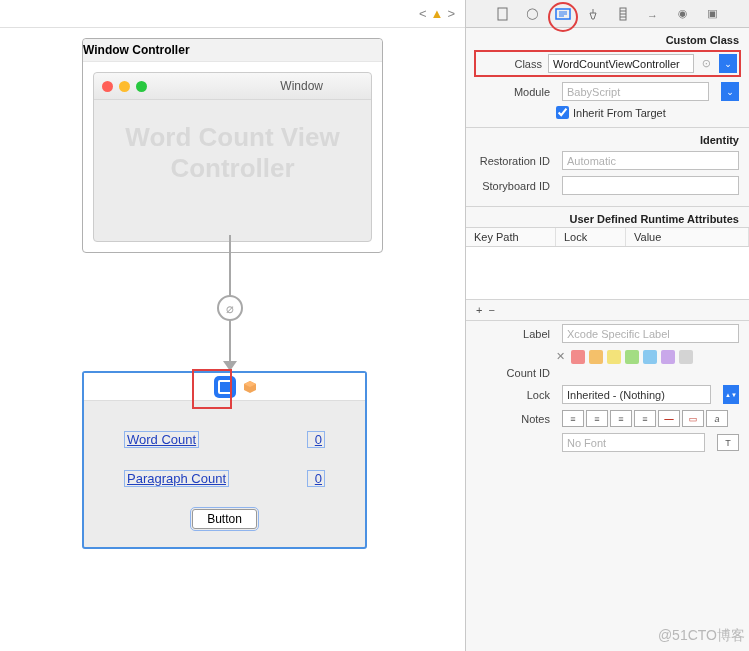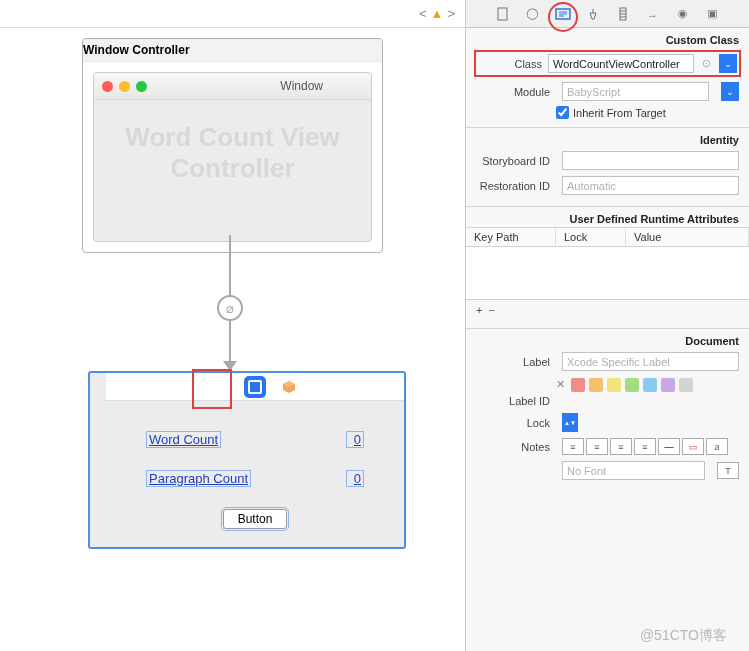--- a/index.html
+++ b/index.html
@@ -12,21 +12,21 @@
 .window-title { text-align: left; font-size: 12px; font-weight: 700; padding: 4px 0; border-bottom: 1px solid #e6e6e6; background: #f2f2f2; border-radius: 4px 4px 0 0; }
 .window-inner { margin: 10px; border: 1px solid #ccc; border-radius: 4px; background: #ececec; height: 170px; }
 .traffic { display: flex; gap: 6px; padding: 6px 8px; align-items: center; border-bottom: 1px solid #d8d8d8; background: linear-gradient(#f7f7f7,#e8e8e8); border-radius: 4px 4px 0 0; }
 .traffic .dot { width: 11px; height: 11px; border-radius: 50%; }
 .traffic .r { background: #ff5f57; } .traffic .y { background: #febc2e; } .traffic .g { background: #28c840; }
 .traffic .wt { flex: 1; text-align: right; font-size: 12px; color: #555; margin-right: 40px; }
 .placeholder { font-size: 26px; font-weight: 700; color: #d8d8d8; text-align: center; padding: 22px 10px; line-height: 1.2; }
 .segue { position: absolute; left: 229px; top: 235px; width: 2px; height: 135px; background: #a8a8a8; }
 .segue-circle { position: absolute; left: 217px; top: 295px; width: 26px; height: 26px; border: 2px solid #a8a8a8; border-radius: 50%; background: #fff; display: flex; align-items: center; justify-content: center; color: #a8a8a8; font-size: 13px; }
 .arrow { position: absolute; left: 223px; top: 361px; width: 0; height: 0; border-left: 7px solid transparent; border-right: 7px solid transparent; border-top: 10px solid #a8a8a8; }
-.view-ctrl { position: absolute; left: 88px; top: 371px; width: 318px; border: 2px solid #4a90e2; border-radius: 3px; background: #ececec; padding-left: 16px; }
+.view-ctrl { position: absolute; left: 82px; top: 371px; width: 285px; border: 2px solid #4a90e2; border-radius: 3px; background: #ececec; }
 .view-head { height: 28px; background: #fff; border-bottom: 1px solid #ddd; display: flex; justify-content: center; align-items: center; gap: 8px; position: relative; }
 .vc-icon { width: 22px; height: 22px; background: #2676f3; border-radius: 5px; display: flex; align-items: center; justify-content: center; }
 .vc-icon::after { content: ""; width: 10px; height: 10px; border: 2px solid #fff; border-radius: 2px; }
 .cube { width: 14px; height: 14px; color: #f09030; position: absolute; right: 108px; }
 .red-box1 { position: absolute; left: 192px; top: 369px; width: 40px; height: 40px; border: 2px solid #e04040; pointer-events: none; }
 .view-body { padding: 30px 40px 18px; }
 .field-row { display: flex; justify-content: space-between; margin-bottom: 22px; }
 .link { color: #1f3fbf; font-size: 13px; text-decoration: underline; border: 1px solid #8fb4ee; padding: 0 2px; }
 .val { width: 18px; text-align: right; }
 .btn-row { text-align: center; }
@@ -51,21 +51,21 @@
 .tbl-head { display: flex; border-top: 1px solid #d4d4d4; border-bottom: 1px solid #d4d4d4; background: #fafafa; font-size: 11px; }
 .tbl-head > div { padding: 3px 8px; border-right: 1px solid #e0e0e0; }
 .empty { height: 52px; background: #fff; }
 .pm { padding: 4px 10px; color: #555; letter-spacing: 6px; border-top: 1px solid #d4d4d4; }
 .swatches { display: flex; gap: 4px; padding-left: 90px; padding-top: 4px; }
 .sw { width: 14px; height: 14px; border-radius: 2px; }
 .sel { height: 19px; border: 1px solid #c0c0c0; background: #fff; display: flex; align-items: center; padding: 0 4px; font-size: 11px; flex: 1; }
 .sel-arrows { width: 16px; height: 19px; background: #2a7af3; color: #fff; display: flex; flex-direction: column; align-items: center; justify-content: center; font-size: 6px; line-height: 6px; }
 .notes-bar { display: flex; gap: 2px; padding-left: 90px; margin-top: 2px; }
 .nb { width: 22px; height: 17px; border: 1px solid #aaa; background: #fff; display: flex; align-items: center; justify-content: center; font-size: 9px; color: #555; }
-.watermark { position: absolute; right: 22px; bottom: 6px; color: #b8b8b8; font-size: 14px; }
+.watermark { position: absolute; right: 4px; bottom: 6px; color: #b8b8b8; font-size: 14px; }
 </style>
 </head>
 <body>
 
 <div class="canvas">
   <div class="topbar">
     <span class="chev">&lt;</span>
     <span class="warn">▲</span>
     <span class="chev">&gt;</span>
   </div>
@@ -163,63 +163,63 @@
     </div>
     <div class="chk">
       <input type="checkbox" checked="" style="">
       <span>Inherit From Target</span>
     </div>
   </div>
 
   <div class="sect">
     <div class="sect-head">Identity</div>
     <div class="irow">
+      <div class="ilabel">Restoration ID</div>
+      <div class="ifield ph">Automatic</div>
+    </div>
+    <div class="irow">
       <div class="ilabel">Storyboard ID</div>
       <div class="ifield"></div>
     </div>
-    <div class="irow">
-      <div class="ilabel">Restoration ID</div>
-      <div class="ifield ph">Automatic</div>
-    </div>
-  </div>
-
-  <div class="sect" style="padding-bottom:8px">
+  </div>
+
+  <div class="sect" style="padding-bottom:0">
     <div class="sect-head">User Defined Runtime Attributes</div>
     <div class="tbl-head">
       <div style="width:90px">Key Path</div>
       <div style="width:70px">Lock</div>
       <div style="flex:1">Value</div>
     </div>
     <div class="empty"></div>
     <div class="pm">
       <span>+</span><span>−</span>
     </div>
   </div>
 
   <div class="sect" style="border-bottom:none">
-    <div class="sect-head">Document</div>
     <div class="irow">
       <div class="ilabel">Label</div>
       <div class="ifield ph">Xcode Specific Label</div>
     </div>
     <div class="swatches">
       <span style="color:#888;margin-right:2px">✕</span>
     <div class="sw" style="background: rgb(242, 139, 139);"></div>
         <div class="sw" style="background: rgb(244, 192, 106);"></div>
         <div class="sw" style="background: rgb(243, 227, 122);"></div>
         <div class="sw" style="background: rgb(163, 221, 131);"></div>
         <div class="sw" style="background: rgb(138, 201, 240);"></div>
         <div class="sw" style="background: rgb(201, 168, 234);"></div>
         <div class="sw" style="background: rgb(212, 212, 212);"></div>
       </div>
     <div class="irow">
-      <div class="ilabel">Label ID</div>
+      <div class="ilabel">Count ID</div>
     </div>
     <div class="irow">
       <div class="ilabel">Lock</div>
+      <div class="sel">Inherited - (Nothing)</div>
       <div class="sel-arrows">▲▼</div>
     </div>
     <div class="irow">
       <div class="ilabel">Notes</div>
       <div class="notes-bar" style="padding-left:0;margin-top:0">
         <div class="nb">≡</div>
         <div class="nb">≡</div>
         <div class="nb">≡</div>
         <div class="nb">≡</div>
         <div class="nb" style="color:#c0392b;text-decoration:line-through">—</div>

